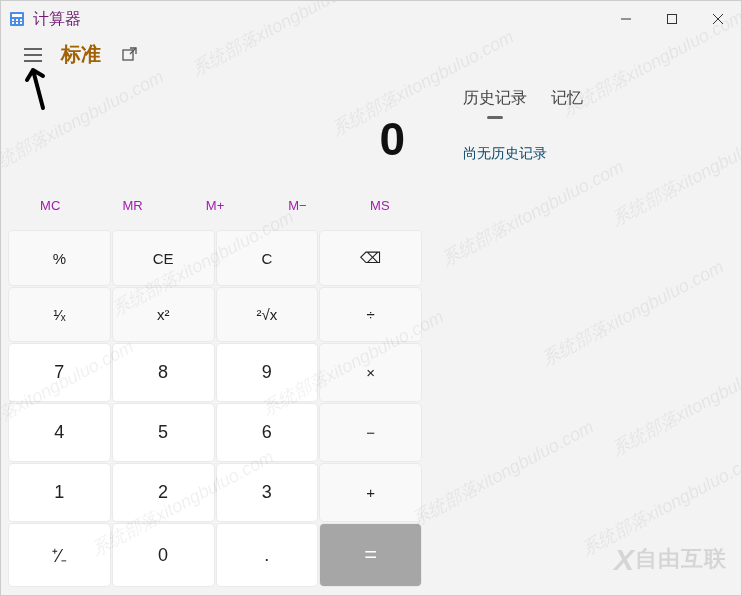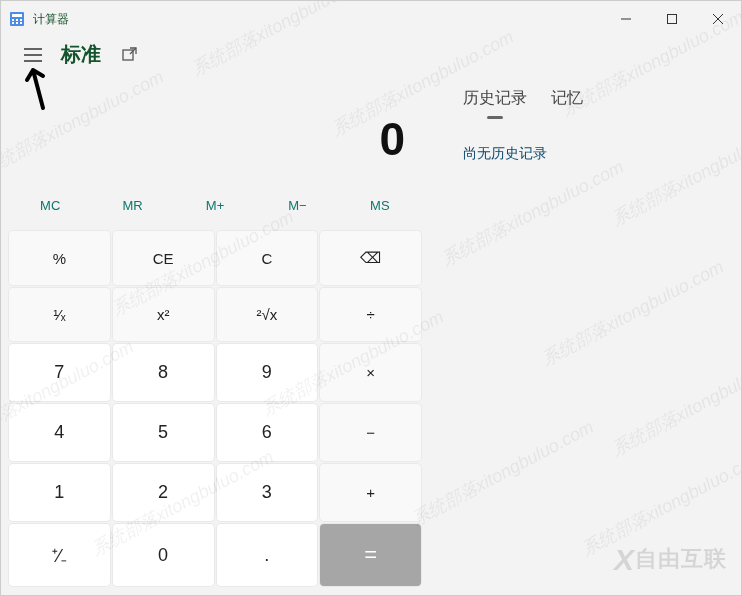--- a/index.html
+++ b/index.html
@@ -1,37 +1,37 @@
 <!DOCTYPE html>
 <html><head>
   <meta charset="utf-8">
   <style>
     * { box-sizing: border-box; margin: 0; padding: 0; font-family: "Segoe UI", "Microsoft YaHei", sans-serif; }
     body { width: 742px; height: 596px; background: #f3f3f3; position: relative; overflow: hidden; border: 1px solid #ccc; }
     
     .titlebar { height: 36px; display: flex; align-items: center; justify-content: space-between; padding: 0 0 0 8px; }
     .titlebar-left { display: flex; align-items: center; gap: 8px; }
     .app-icon { width: 16px; height: 16px; }
-    .titlebar-title { font-size: 12px; color: #14532d; }
+    .titlebar-title { font-size: 16px; color: #701a75; }
     .win-controls { display: flex; }
     .win-btn { width: 46px; height: 36px; display: flex; align-items: center; justify-content: center; cursor: pointer; }
     
     .header { display: flex; align-items: center; gap: 16px; padding: 4px 20px 12px; }
     .hamburger-btn { width: 24px; height: 24px; display: flex; align-items: center; justify-content: center; cursor: pointer; }
-    .mode-title { font-size: 20px; font-weight: 600; color: #14532d; }
+    .mode-title { font-size: 20px; font-weight: 600; color: #a16207; }
     .keep-on-top { width: 24px; height: 24px; display: flex; align-items: center; justify-content: center; cursor: pointer; }
     
     .content { display: flex; height: calc(100% - 80px); }
     .left-pane { width: 428px; padding: 0 8px 8px; display: flex; flex-direction: column; }
     .right-pane { flex: 1; padding: 0 12px; }
     
     .display { text-align: right; font-size: 46px; font-weight: 600; color: #111; padding: 32px 16px 20px; }
     
     .memory-row { display: flex; justify-content: space-between; padding: 4px 0 10px; }
-    .mem-btn { flex: 1; text-align: center; font-size: 13px; color: #0f766e; padding: 8px 0; cursor: pointer; }
+    .mem-btn { flex: 1; text-align: center; font-size: 13px; color: #a21caf; padding: 8px 0; cursor: pointer; }
     
     .keypad { display: grid; grid-template-columns: repeat(4, 1fr); gap: 3px; flex: 1; }
     .key { background: #f9f9f9; border: none; border-radius: 4px; font-size: 15px; color: #222; cursor: pointer; display: flex; align-items: center; justify-content: center; box-shadow: 0 0 0 1px rgba(0,0,0,0.04); }
     .key.num { background: #fff; font-size: 18px; }
     .key.equals { background: #a6a6a6; color: #fff; font-size: 22px; }
     
     .history-tabs { display: flex; gap: 24px; padding: 4px 0 4px 22px; font-size: 16px; color: #444; }
     .tab { padding: 4px 0; cursor: pointer; position: relative; }
     .tab.active::after { content: ''; position: absolute; left: 50%; transform: translateX(-50%); bottom: -6px; width: 16px; height: 3px; background: #666; border-radius: 2px; }
     .history-empty { color: #0c4a6e; font-size: 14px; padding: 28px 0 0 22px; }

